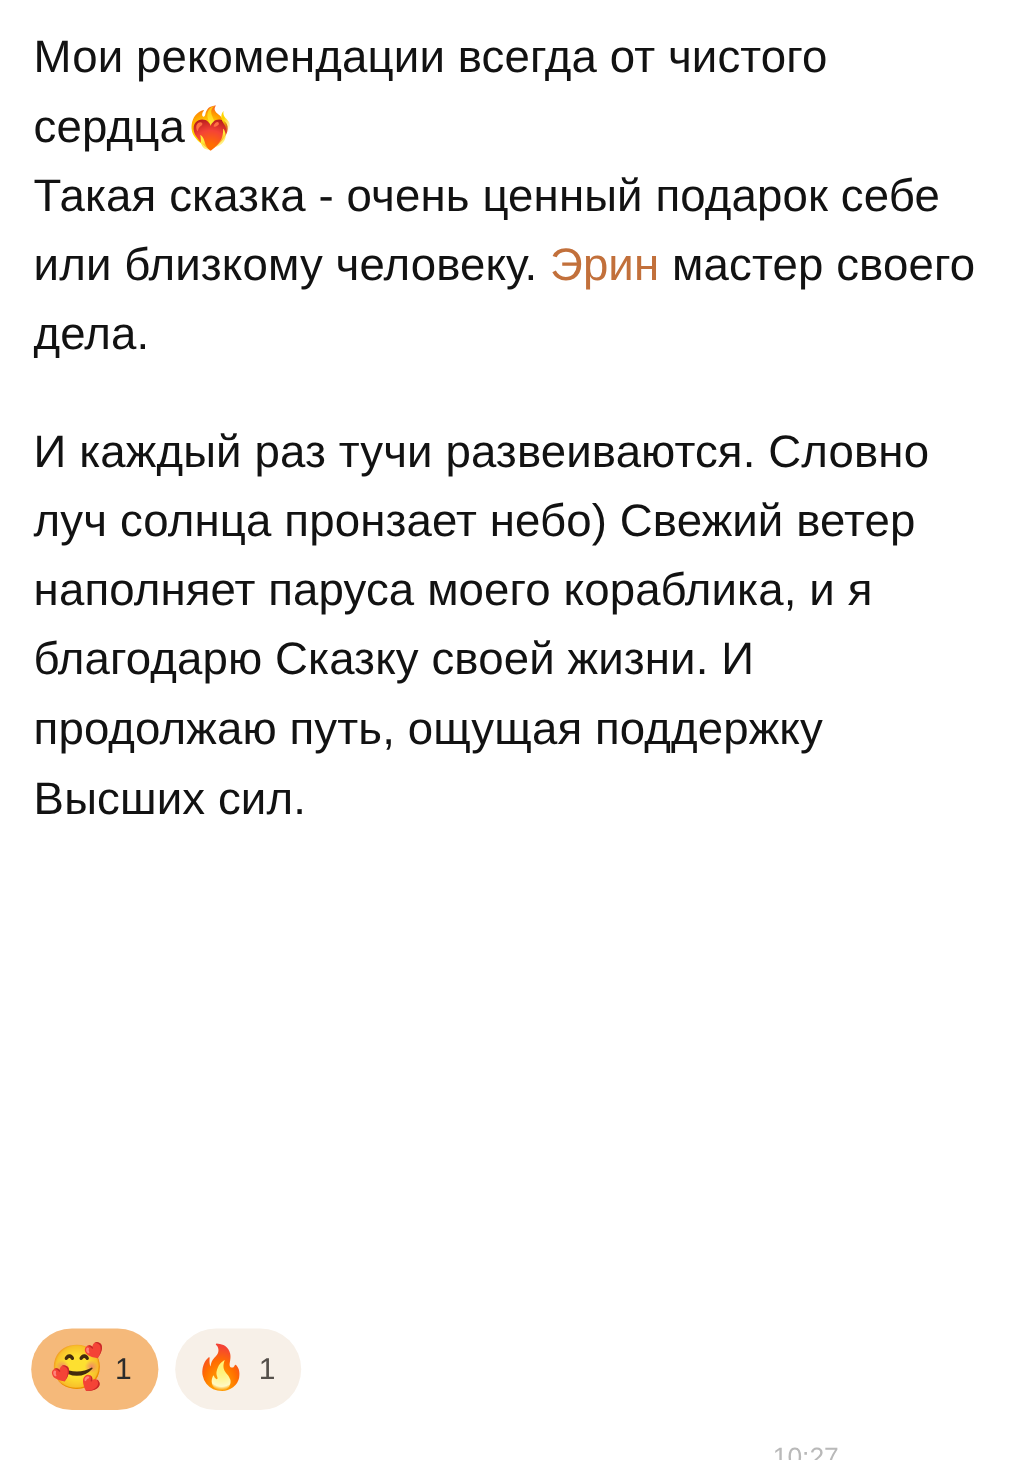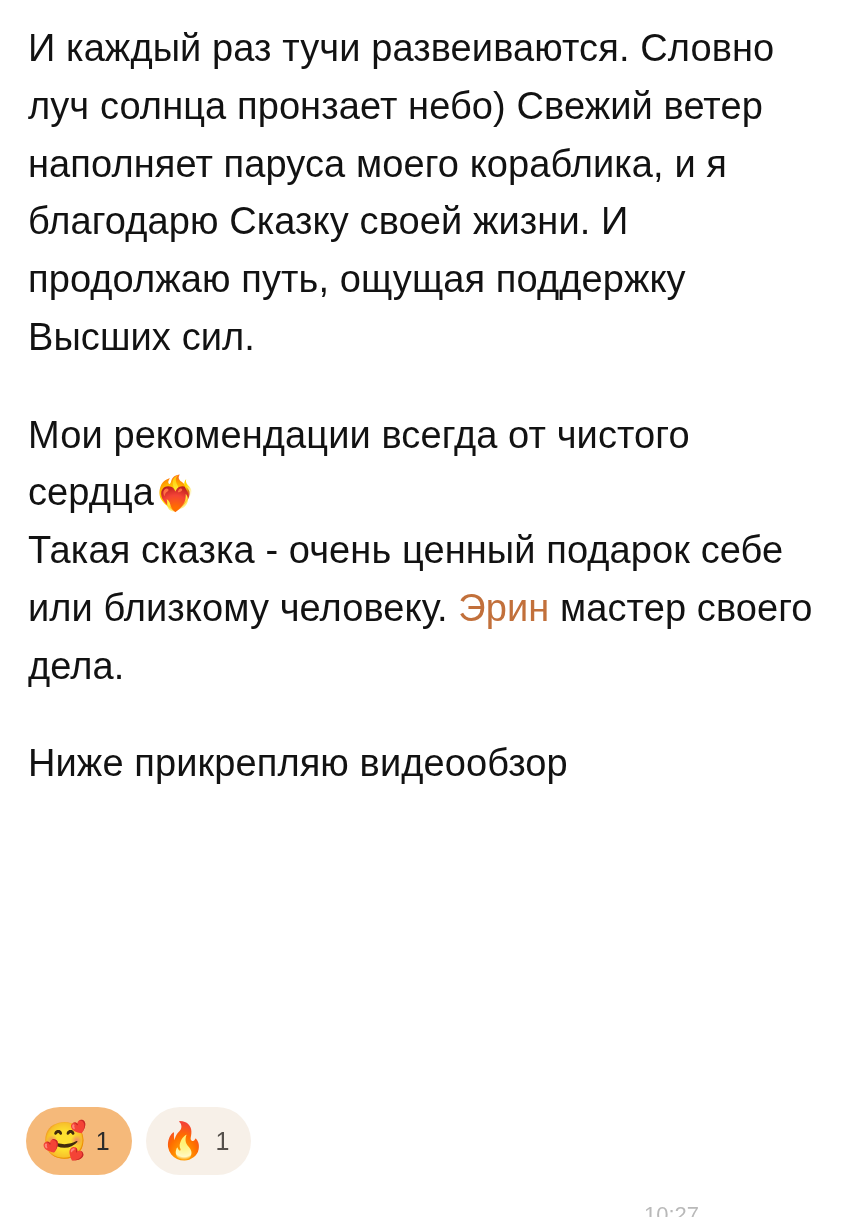--- a/index.html
+++ b/index.html
@@ -102,25 +102,24 @@
     white-space: nowrap;
   }
 </style>
 </head>
 <body>
 
 <div class="screen">
 
   <div class="message-body">
 
+    <p class="para"><span>Мои рекомендации всегда от чистого сердца</span><span class="emoji">❤️‍🔥</span><br><span>Такая сказка - очень ценный подарок себе или близкому человеку. </span><span class="mention">Эрин</span><span> мастер своего дела.</span></p>
+
     <p class="para">И каждый раз тучи развеиваются. Словно луч солнца пронзает небо) Свежий ветер наполняет паруса моего кораблика, и я благодарю Сказку своей жизни. И продолжаю путь, ощущая поддержку Высших сил.</p>
 
-    <p class="para"><span>Мои рекомендации всегда от чистого сердца</span><span class="emoji">❤️‍🔥</span><br><span>Такая сказка - очень ценный подарок себе или близкому человеку. </span><span class="mention">Эрин</span><span> мастер своего дела.</span></p>
-
-    <p class="para">Ниже прикрепляю видеообзор</p>
 
   </div>
 
   <div class="reactions">
 
     <div class="reaction primary">
       <span class="glyph">🥰</span>
       <span class="count">1</span>
     </div>
 

